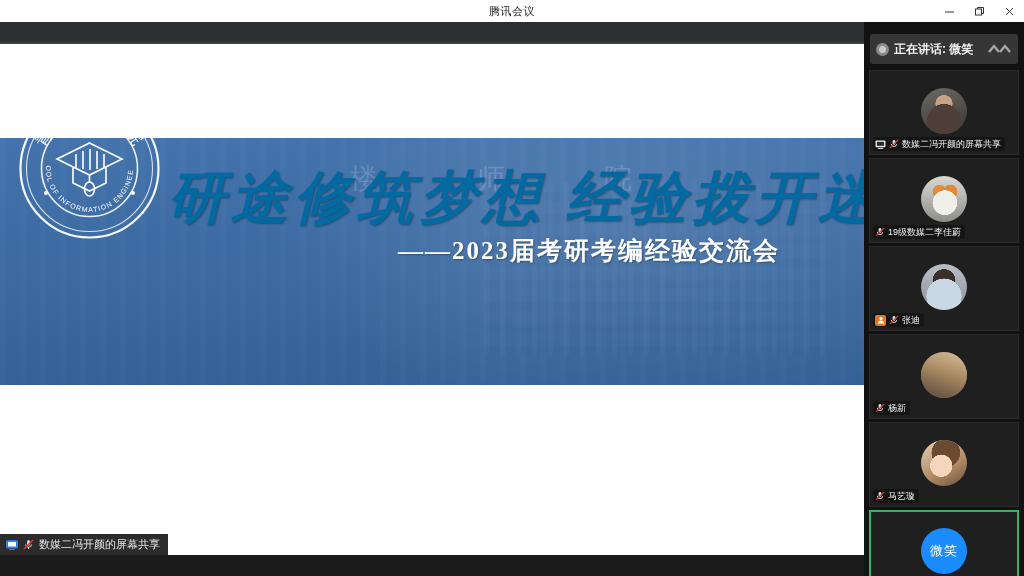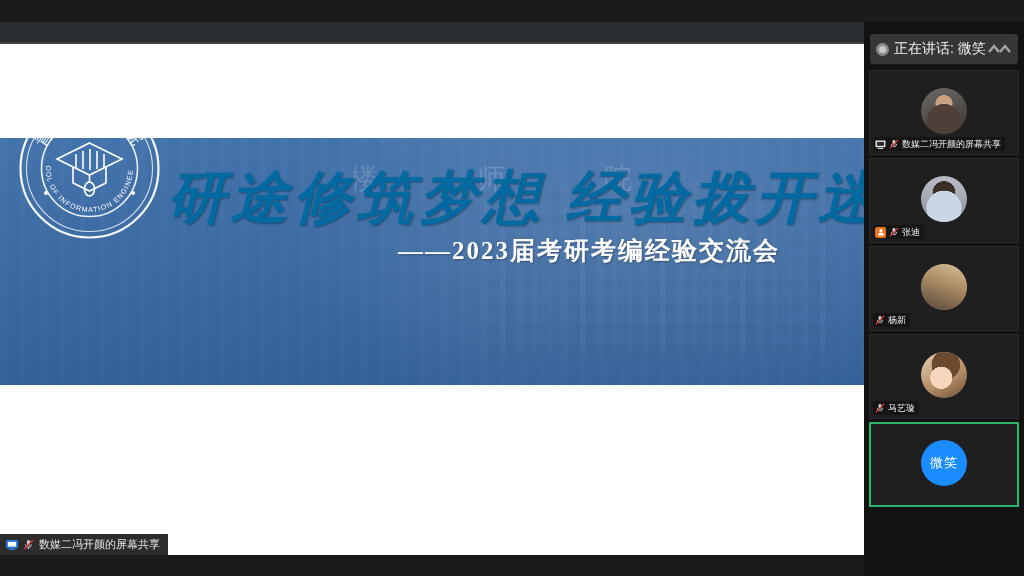--- a/index.html
+++ b/index.html
@@ -170,22 +170,22 @@
   .speaking-avatar {
     width: 13px; height: 13px; border-radius: 50%;
     background: #8a8a8a; margin-right: 5px; flex: 0 0 auto;
     position: relative;
   }
   .speaking-avatar::after {
     content:""; position:absolute; left:3px; top:3px;
     width:7px; height:7px; border-radius:50%; background:#c9c9c9;
   }
   .speaking-text {
-    font-size: 14px; color: #f0f0f0; white-space: nowrap;
-    flex: 1 1 auto; overflow: hidden;
+    font-size: 12px; color: #f0f0f0; white-space: nowrap;
+    flex: 1 1 auto; overflow: hidden; font-weight: bold;
   }
   .collapse-icon { flex: 0 0 auto; opacity: .75; }
 
   .tiles {
     position: absolute; left: 0; top: 8px;
     width: 160px; height: 546px;
     padding: 0 5px; box-sizing: border-box;
   }
   .tile {
     position: relative;
@@ -265,20 +265,42 @@
       radial-gradient(circle at 44% 56%, #f3d6bb 0 30%, rgba(0,0,0,0) 31%),
       radial-gradient(circle at 54% 28%, #6b4a30 0 34%, rgba(0,0,0,0) 35%),
       linear-gradient(150deg, #e8d2b4 0%, #b08a64 60%, #6d523c 100%);
   }
 </style>
 </head>
 <body>
 
 <div id="app">
 
+  <div class="titlebar">
+    <div class="titlebar-title">腾讯会议</div>
+    <div class="winbtns">
+      <div class="winbtn">
+        <svg width="11" height="11" viewBox="0 0 11 11">
+            <line x1="1" y1="6" x2="10" y2="6" stroke="#333" stroke-width="1"></line>
+          </svg>
+      </div>
+      <div class="winbtn">
+        <svg width="11" height="11" viewBox="0 0 11 11">
+          <rect x="1.5" y="3" width="6" height="6" fill="none" stroke="#333" stroke-width="1"></rect>
+          <polyline points="3.5,3 3.5,1.5 9.5,1.5 9.5,7.5 8,7.5" fill="none" stroke="#333" stroke-width="1"></polyline>
+        </svg>
+      </div>
+      <div class="winbtn">
+        <svg width="11" height="11" viewBox="0 0 11 11">
+          <line x1="2" y1="2" x2="9" y2="9" stroke="#333" stroke-width="1"></line>
+          <line x1="9" y1="2" x2="2" y2="9" stroke="#333" stroke-width="1"></line>
+        </svg>
+      </div>
+    </div>
+  </div>
 
   <div class="topstrip"></div>
   <div class="topstrip-sep"></div>
 
   <div class="share-area">
     <div class="slide">
 
       <div class="banner">
         <div class="banner-photo"></div>
         <div class="banner-ghosttext">楼 师 院</div>
@@ -361,20 +383,33 @@
           </svg>
           <svg class="icon-sq" width="10" height="10" viewBox="0 0 11 11">
             <rect x="4" y="1" width="3" height="5.5" rx="1.5" fill="#d9d9d9"></rect>
             <path d="M2.6 5.4 a2.9 2.9 0 0 0 5.8 0" fill="none" stroke="#d9d9d9" stroke-width="1"></path>
             <line x1="1" y1="10" x2="10" y2="1" stroke="#e03b3b" stroke-width="1.4"></line>
           </svg>
           <span class="tile-name">数媒二冯开颜的屏幕共享</span>
         </div>
       </div>
 
+      <div class="tile">
+        <div class="tile-avatar">
+            <div class="av-cat"></div>
+          </div>
+        <div class="tile-namebar">
+          <svg class="icon-sq" width="10" height="10" viewBox="0 0 11 11">
+            <rect x="4" y="1" width="3" height="5.5" rx="1.5" fill="#d9d9d9"></rect>
+            <path d="M2.6 5.4 a2.9 2.9 0 0 0 5.8 0" fill="none" stroke="#d9d9d9" stroke-width="1"></path>
+            <line x1="1" y1="10" x2="10" y2="1" stroke="#e03b3b" stroke-width="1.4"></line>
+          </svg>
+          <span class="tile-name">19级数媒二李佳蔚</span>
+        </div>
+      </div>
 
       <div class="tile">
         <div class="tile-avatar">
             <div class="av-head"></div>
           </div>
         <div class="tile-namebar">
           <span class="badge-host">
             <svg width="8" height="8" viewBox="0 0 8 8">
                 <circle cx="4" cy="2.6" r="1.7" fill="#fff"></circle>
                 <path d="M1 7.5 a3 3 0 0 1 6 0z" fill="#fff"></path>

